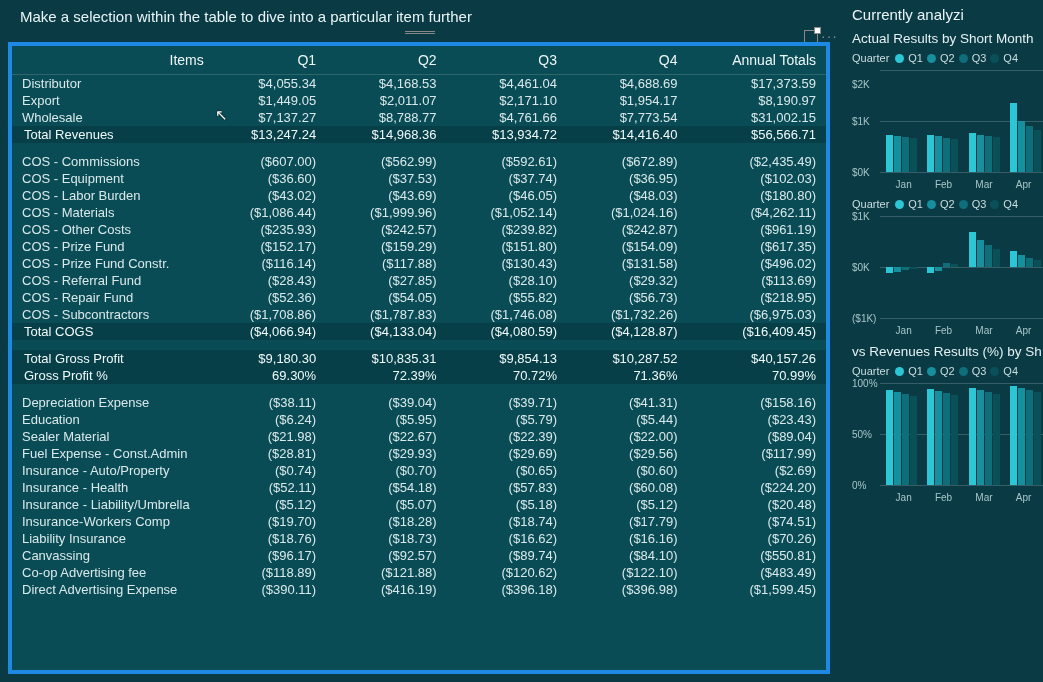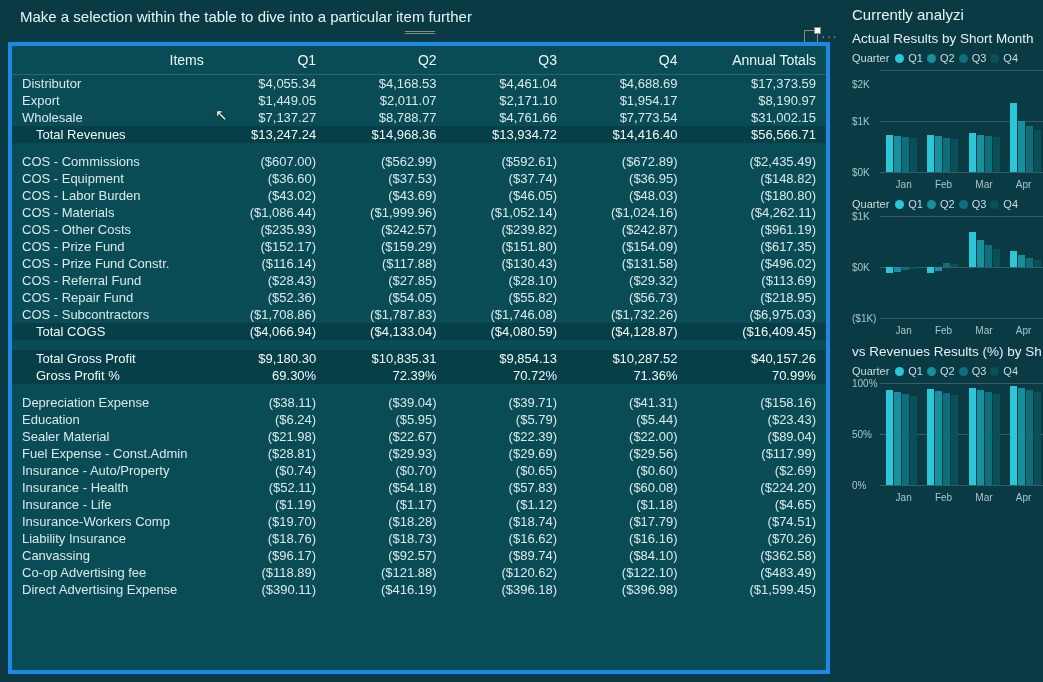--- a/index.html
+++ b/index.html
@@ -13,21 +13,21 @@
 .table-visual{position:absolute;left:8px;top:42px;width:822px;height:632px;background:#0A4C55;border:4px solid #1E88E5;box-sizing:border-box;}
 .table-scroll{width:100%;height:100%;overflow:hidden;}
 table{border-collapse:collapse;width:100%;table-layout:fixed;}
 th,td{padding:0 10px;height:17px;line-height:17px;white-space:nowrap;overflow:hidden;text-overflow:ellipsis;}
 thead th{height:28px;color:#EDF6F7;font-weight:400;text-align:right;font-size:14px;border-bottom:1px solid rgba(255,255,255,0.15);}
 thead th:first-child{text-align:right;padding-right:12px;font-weight:400;}
 th.items-col{text-align:right;}
 td.label{text-align:left;color:#D9E9EB;}
 td.num{text-align:right;color:#D9E9EB;font-variant-numeric:tabular-nums;}
 tr.subtotal td{background:rgba(0,40,45,0.35);color:#F0FAFB;font-weight:400;}
-tr.subtotal td.label{padding-left:24px;}
+tr.subtotal td.label{padding-left:12px;}
 tr.spacer td{height:10px;}
 .col0{width:203px;}
 .col1{width:110px;}
 .col2{width:120px;}
 .col3{width:120px;}
 .col4{width:120px;}
 .col5{width:138px;}
 .cursor{position:absolute;left:203px;top:60px;font-size:15px;color:#F7F7F7;pointer-events:none;text-shadow:0 0 2px #000;}
 .right-panel{position:absolute;left:848px;top:0;width:195px;height:682px;overflow:hidden;}
 .panel-title{font-size:15px;color:#EAF4F5;padding:6px 0 0 4px;}
@@ -129,21 +129,21 @@
               <td class="num">($592.61)</td>
               <td class="num">($672.89)</td>
               <td class="num">($2,435.49)</td>
             </tr>
             <tr>
               <td class="label">COS - Equipment</td>
               <td class="num">($36.60)</td>
               <td class="num">($37.53)</td>
               <td class="num">($37.74)</td>
               <td class="num">($36.95)</td>
-              <td class="num">($148.82)</td>
+              <td class="num">($102.03)</td>
             </tr>
             <tr>
               <td class="label">COS - Labor Burden</td>
               <td class="num">($43.02)</td>
               <td class="num">($43.69)</td>
               <td class="num">($46.05)</td>
               <td class="num">($48.03)</td>
               <td class="num">($180.80)</td>
             </tr>
             <tr>
@@ -274,26 +274,26 @@
             </tr>
             <tr>
               <td class="label">Insurance - Health</td>
               <td class="num">($52.11)</td>
               <td class="num">($54.18)</td>
               <td class="num">($57.83)</td>
               <td class="num">($60.08)</td>
               <td class="num">($224.20)</td>
             </tr>
             <tr>
-              <td class="label">Insurance - Life</td>
-              <td class="num">($1.19)</td>
-              <td class="num">($1.17)</td>
-              <td class="num">($1.12)</td>
-              <td class="num">($1.18)</td>
-              <td class="num">($4.65)</td>
+              <td class="label">Insurance - Liability/Umbrella</td>
+              <td class="num">($5.12)</td>
+              <td class="num">($5.07)</td>
+              <td class="num">($5.18)</td>
+              <td class="num">($5.12)</td>
+              <td class="num">($20.48)</td>
             </tr>
             <tr>
               <td class="label">Insurance-Workers Comp</td>
               <td class="num">($19.70)</td>
               <td class="num">($18.28)</td>
               <td class="num">($18.74)</td>
               <td class="num">($17.79)</td>
               <td class="num">($74.51)</td>
             </tr>
             <tr>
@@ -303,21 +303,21 @@
               <td class="num">($16.62)</td>
               <td class="num">($16.16)</td>
               <td class="num">($70.26)</td>
             </tr>
             <tr>
               <td class="label">Canvassing</td>
               <td class="num">($96.17)</td>
               <td class="num">($92.57)</td>
               <td class="num">($89.74)</td>
               <td class="num">($84.10)</td>
-              <td class="num">($362.58)</td>
+              <td class="num">($550.81)</td>
             </tr>
             <tr>
               <td class="label">Co-op Advertising fee</td>
               <td class="num">($118.89)</td>
               <td class="num">($121.88)</td>
               <td class="num">($120.62)</td>
               <td class="num">($122.10)</td>
               <td class="num">($483.49)</td>
             </tr>
             <tr>

